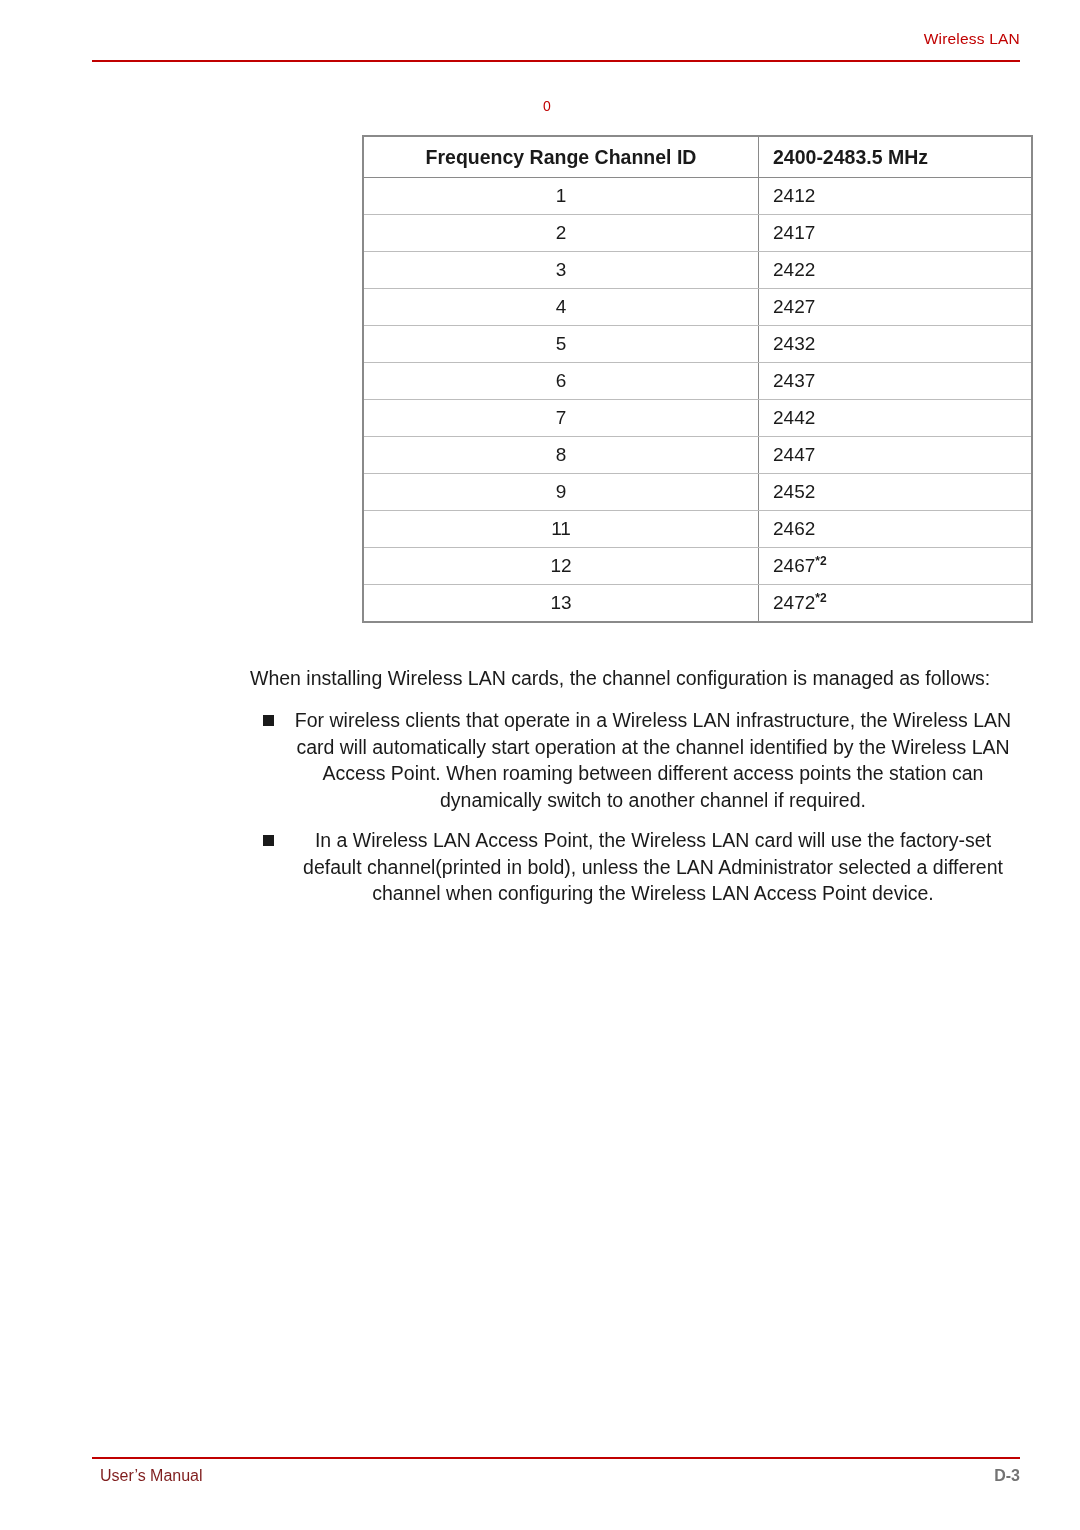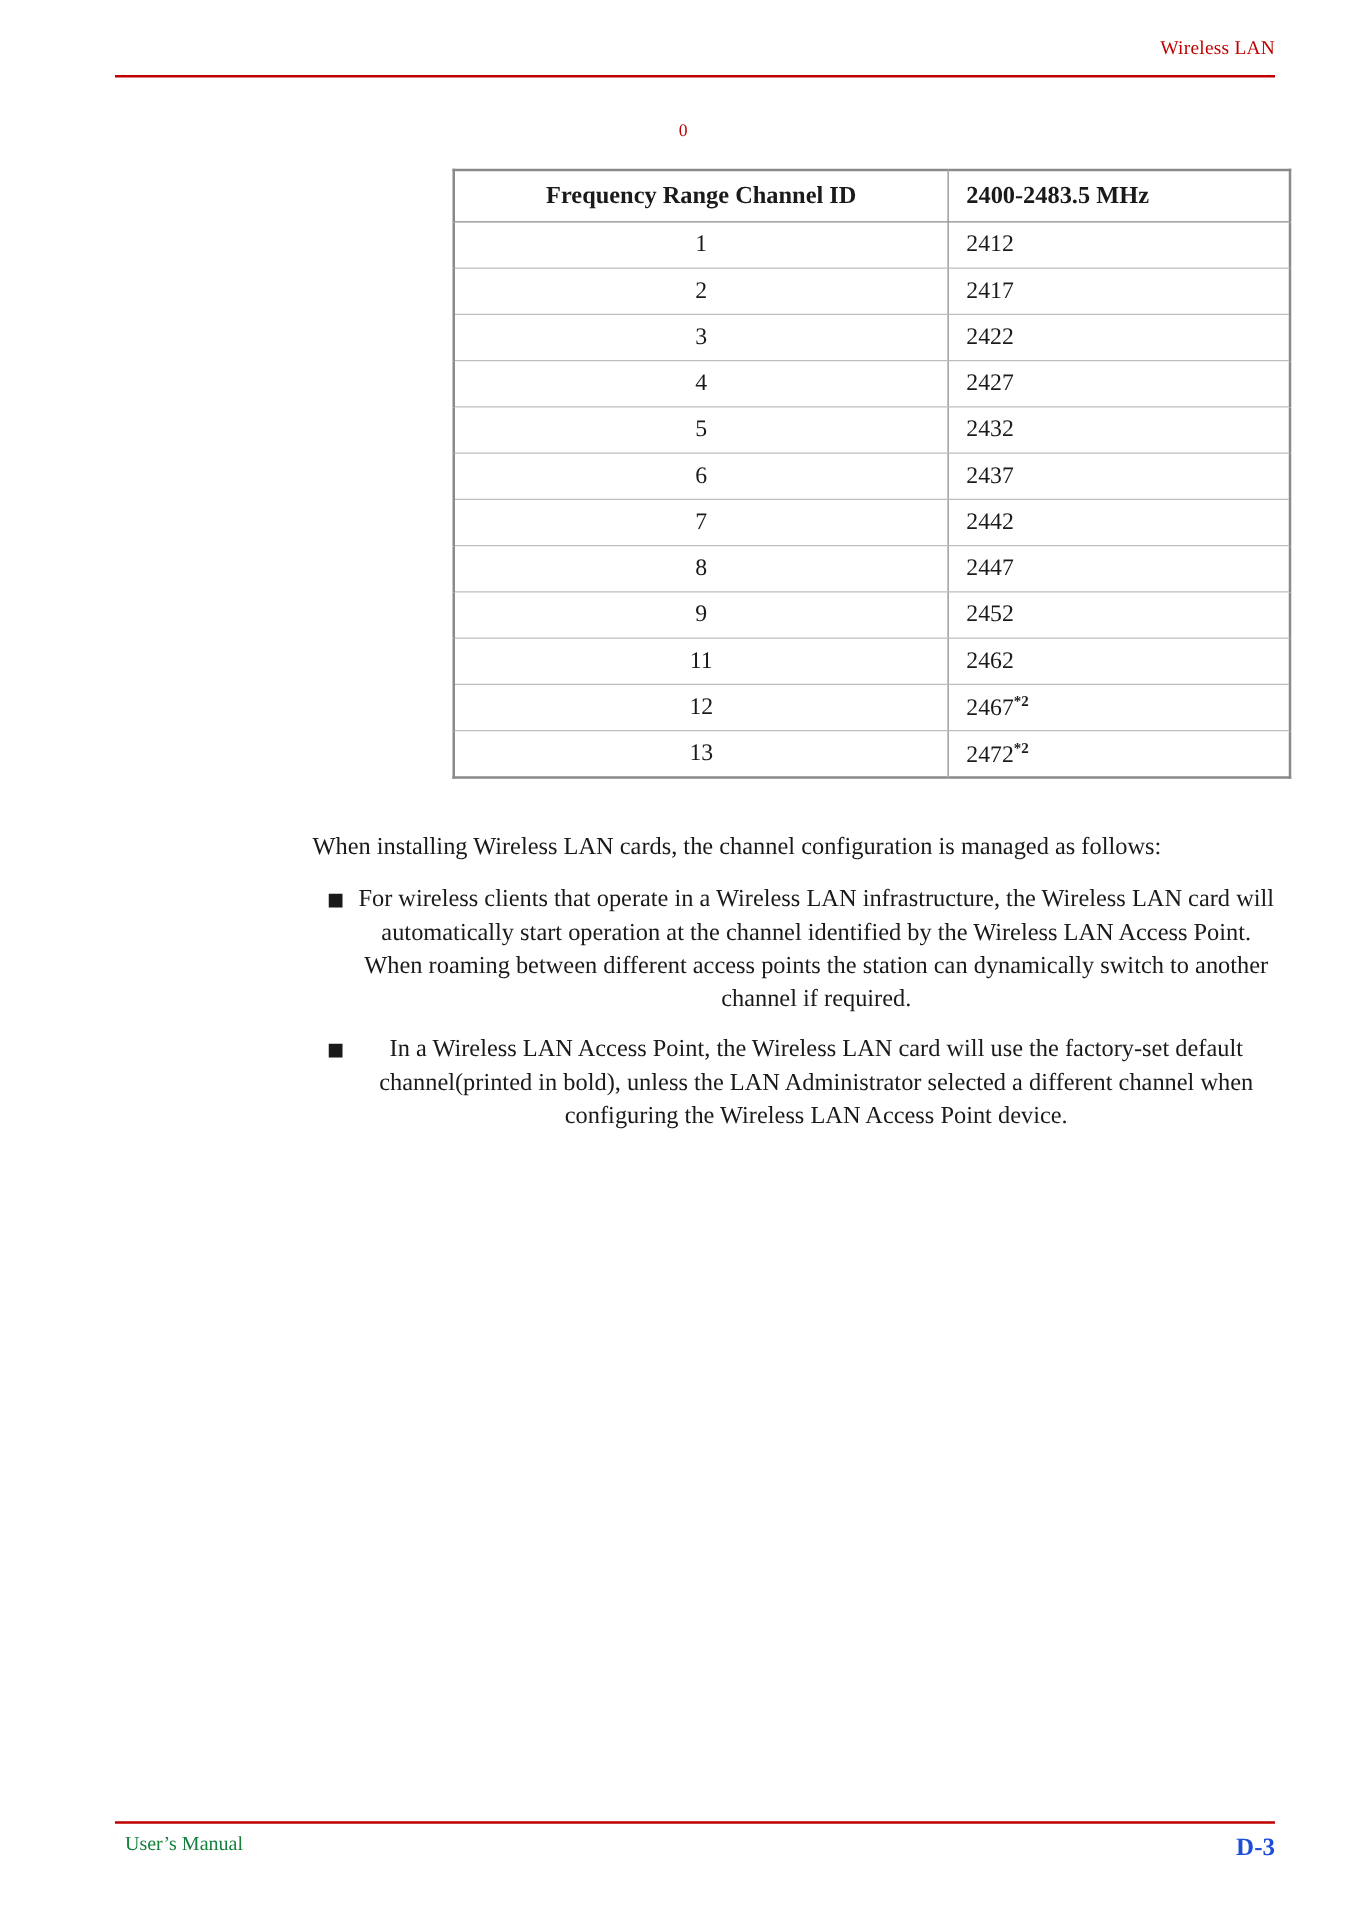--- a/index.html
+++ b/index.html
@@ -13,21 +13,20 @@
     font-family: "Liberation Sans", sans-serif;
     color: #1a1a1a;
     position: relative;
     overflow: hidden;
   }
   .page {
     position: relative;
     width: 1080px;
     height: 1180px;
     box-sizing: border-box;
-    font-family: Liberation Serif, serif;
   }
 
   
   .header {
     position: absolute;
     top: 30px;
     left: 92px;
     width: 928px;
     height: 36px;
   }
@@ -152,28 +151,28 @@
     top: 1457px;
     width: 928px;
     height: 2px;
     background: #c00000;
   }
   .footer-left {
     position: absolute;
     left: 100px;
     top: 1467px;
     font-size: 16px;
-    color: #15803d;
+    color: #7f1d1d;
   }
   .footer-right {
     position: absolute;
     right: 60px;
     top: 1467px;
-    font-size: 20px;
-    color: #1d4ed8;
+    font-size: 16px;
+    color: #737373;
     font-weight: bold;
   }
 </style>
 </head>
 <body>
 
 <div class="page">
 
   <div class="header">
     <div class="header-title">Wireless LAN</div>

